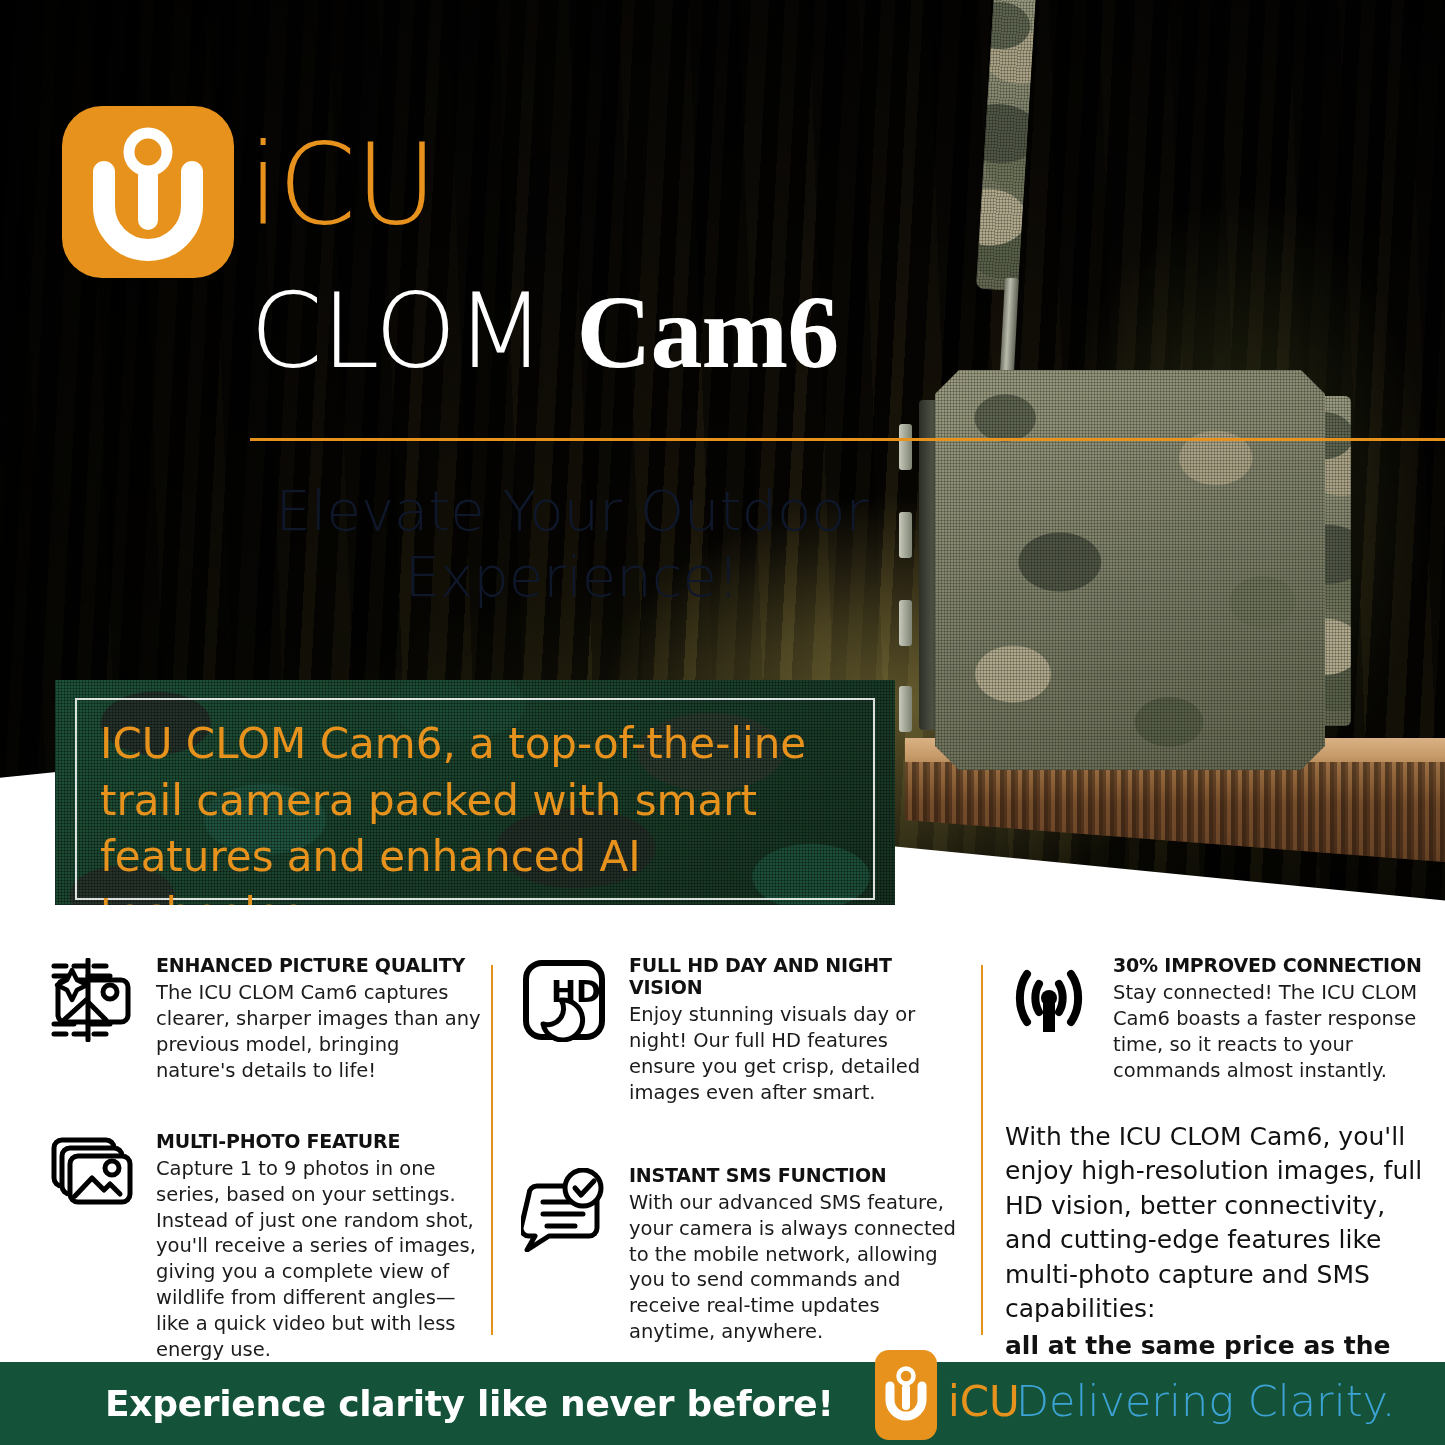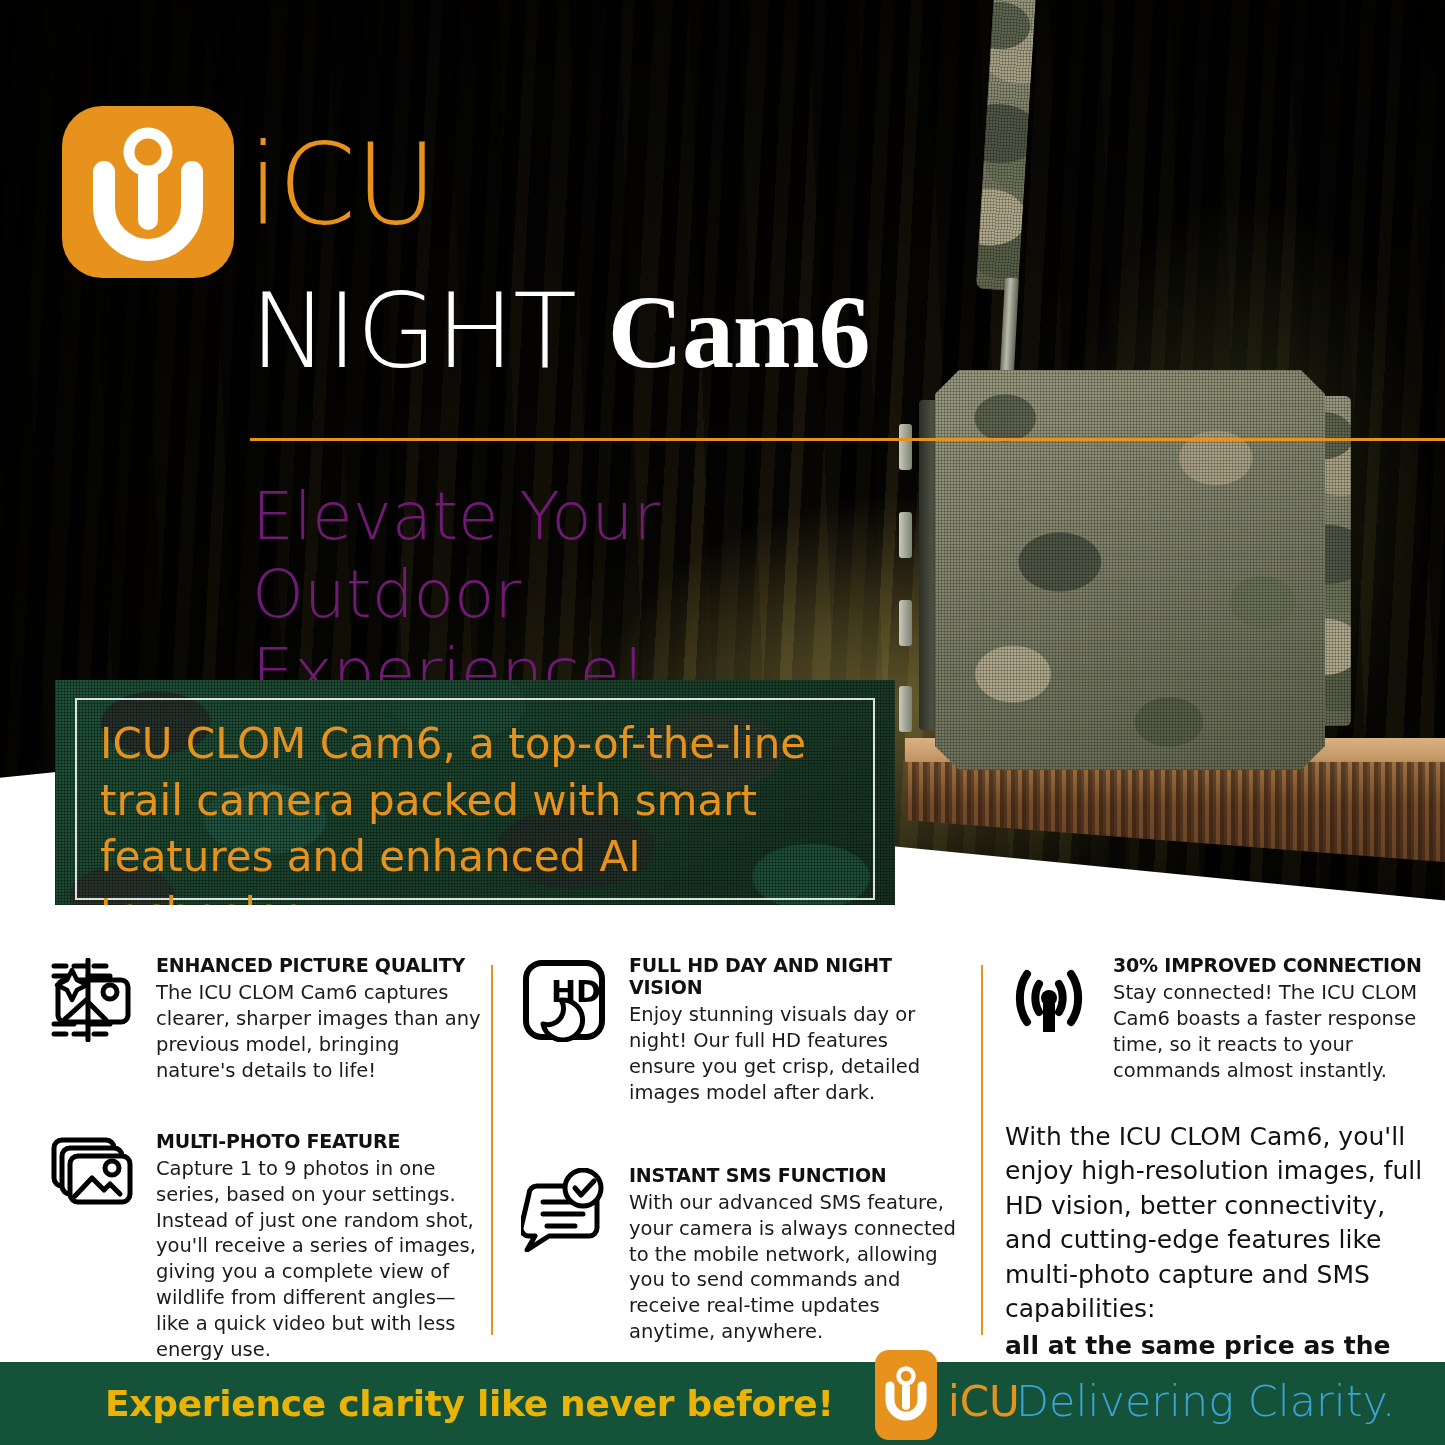--- a/index.html
+++ b/index.html
@@ -180,22 +180,23 @@
     font-family:"DejaVu Sans", sans-serif;
   }
   #product-clom { font-size:104px; font-weight:300; letter-spacing:-1px; }
   #product-cam6 { font-size:104px; font-weight:700; letter-spacing:-1px;font-family:Liberation Serif, serif; }
   #title-rule {
     position:absolute; left:250px; top:438px; width:1195px; height:3px;
     background:#E8921E;
   }
   #tagline {
     position:absolute; left:252px; top:478px; width:640px;
-    color:#701a75; font-size:66px; line-height:1.18; font-weight:300;
-    font-family:"DejaVu Sans", sans-serif;
+    color:#0f172a; font-size:56px; line-height:1.18; font-weight:300;
+    font-family:"DejaVu Sans", sans-serif;
+    text-align:center;
   }
 
   
   #callout {
     position:absolute; left:55px; top:680px; width:840px; height:240px;
     background-color:#1b4a34;
     background-image:
       repeating-linear-gradient(0deg, rgba(0,0,0,0.30) 0 1px, rgba(0,0,0,0) 1px 3px),
       repeating-linear-gradient(90deg, rgba(0,0,0,0.30) 0 1px, rgba(0,0,0,0) 1px 3px),
       radial-gradient(ellipse 90px 52px at 12% 18%, #24312a 0 60%, rgba(0,0,0,0) 62%),
@@ -247,21 +248,21 @@
     font-family:"DejaVu Sans", sans-serif;
   }
   #summary-bold { font-weight:700; display:block; margin-top:2px; }
 
   
   #footer {
     position:absolute; left:0; top:1362px; width:1445px; height:83px;
     background:#145239; display:flex; align-items:center;
   }
   #footer-slogan {
-    margin-left:105px; color:#eab308; font-size:36px; font-weight:700;
+    margin-left:105px; color:#ffffff; font-size:36px; font-weight:700;
     letter-spacing:-0.3px; white-space:nowrap;
     font-family:"DejaVu Sans", sans-serif;
   }
   #footer-logo-box {
     position:absolute; left:875px; top:-12px; width:62px; height:90px;
     background:#E8921E; border-radius:14px;
   }
   #footer-logo-mark { position:absolute; left:875px; top:-12px; width:62px; height:90px; }
   #footer-icu {
     position:absolute; left:948px; top:19px;
@@ -323,21 +324,21 @@
 
   <div id="logo-box"></div>
   <svg id="logo-mark" viewBox="0 0 172 172">
     <circle cx="86" cy="46" r="19" fill="none" stroke="#ffffff" stroke-width="11"></circle>
     <path d="M42 66 v34 a44 44 0 0 0 88 0 v-34" fill="none" stroke="#ffffff" stroke-width="22" stroke-linecap="round"></path>
     <path d="M86 70 v44" fill="none" stroke="#ffffff" stroke-width="20" stroke-linecap="round"></path>
   </svg>
   <div id="brand-icu">iCU</div>
 
   <div id="product-line">
-    <span id="product-clom">NIGHT </span><span id="product-cam6">Cam6</span>
+    <span id="product-clom">CLOM </span><span id="product-cam6">Cam6</span>
   </div>
 
   <div id="title-rule"></div>
 
   <div id="tagline">Elevate Your Outdoor Experience!</div>
 
   <div id="callout"></div>
   <div id="callout-border"></div>
   <div id="callout-text">ICU CLOM Cam6, a top-of-the-line trail camera packed with smart features and enhanced AI technology:</div>
 </section>
@@ -389,21 +390,21 @@
     <div class="feature">
       <div class="fe-icon">
         <svg width="86" height="84" viewBox="0 0 86 84">
           <rect x="5" y="5" width="76" height="74" rx="16" fill="none" stroke="#000" stroke-width="6"></rect>
           <text x="30" y="44" font-family="DejaVu Sans, sans-serif" font-size="30" font-weight="700" fill="#000">HD</text>
           <path d="M40 42 a20 20 0 1 1 -18 24 a16 16 0 0 0 18 -24 z" fill="#fff" stroke="#000" stroke-width="5" stroke-linejoin="round"></path>
         </svg>
       </div>
       <div class="fe-body">
         <div class="fe-title">FULL HD DAY AND NIGHT VISION</div>
-        <div class="fe-text">Enjoy stunning visuals day or night! Our full HD features ensure you get crisp, detailed images model after dark.</div>
+        <div class="fe-text">Enjoy stunning visuals day or night! Our full HD features ensure you get crisp, detailed images even after smart.</div>
       </div>
     </div>
 
     <div class="feature" style="margin-top:58px">
       <div class="fe-icon">
         <svg width="88" height="84" viewBox="0 0 88 84">
           <path d="M8 26 a8 8 0 0 1 8 -8 h52 a8 8 0 0 1 8 8 v34 a8 8 0 0 1 -8 8 h-40 l-22 14 l8 -14 h-6 a8 8 0 0 1 -8 -8 z" fill="#fff" stroke="#000" stroke-width="5" stroke-linejoin="round"></path>
           <path d="M22 34 h28 M22 46 h40 M26 58 h28" stroke="#000" stroke-width="5" stroke-linecap="round"></path>
           <circle cx="62" cy="20" r="18" fill="#fff" stroke="#000" stroke-width="5"></circle>
           <path d="M54 20 l6 7 13 -14" fill="none" stroke="#000" stroke-width="5" stroke-linecap="round" stroke-linejoin="round"></path>

